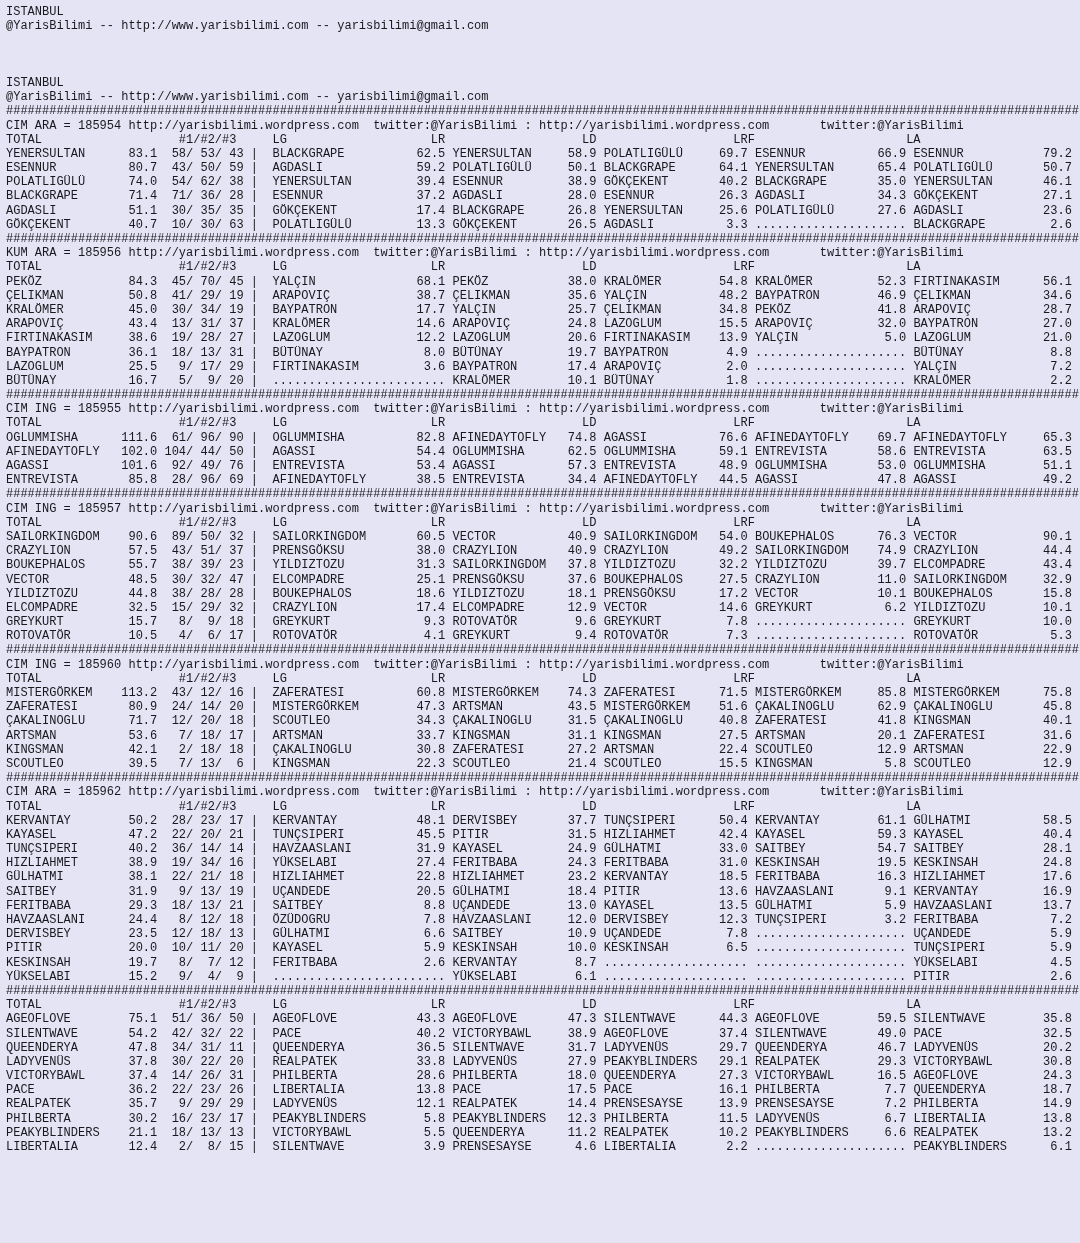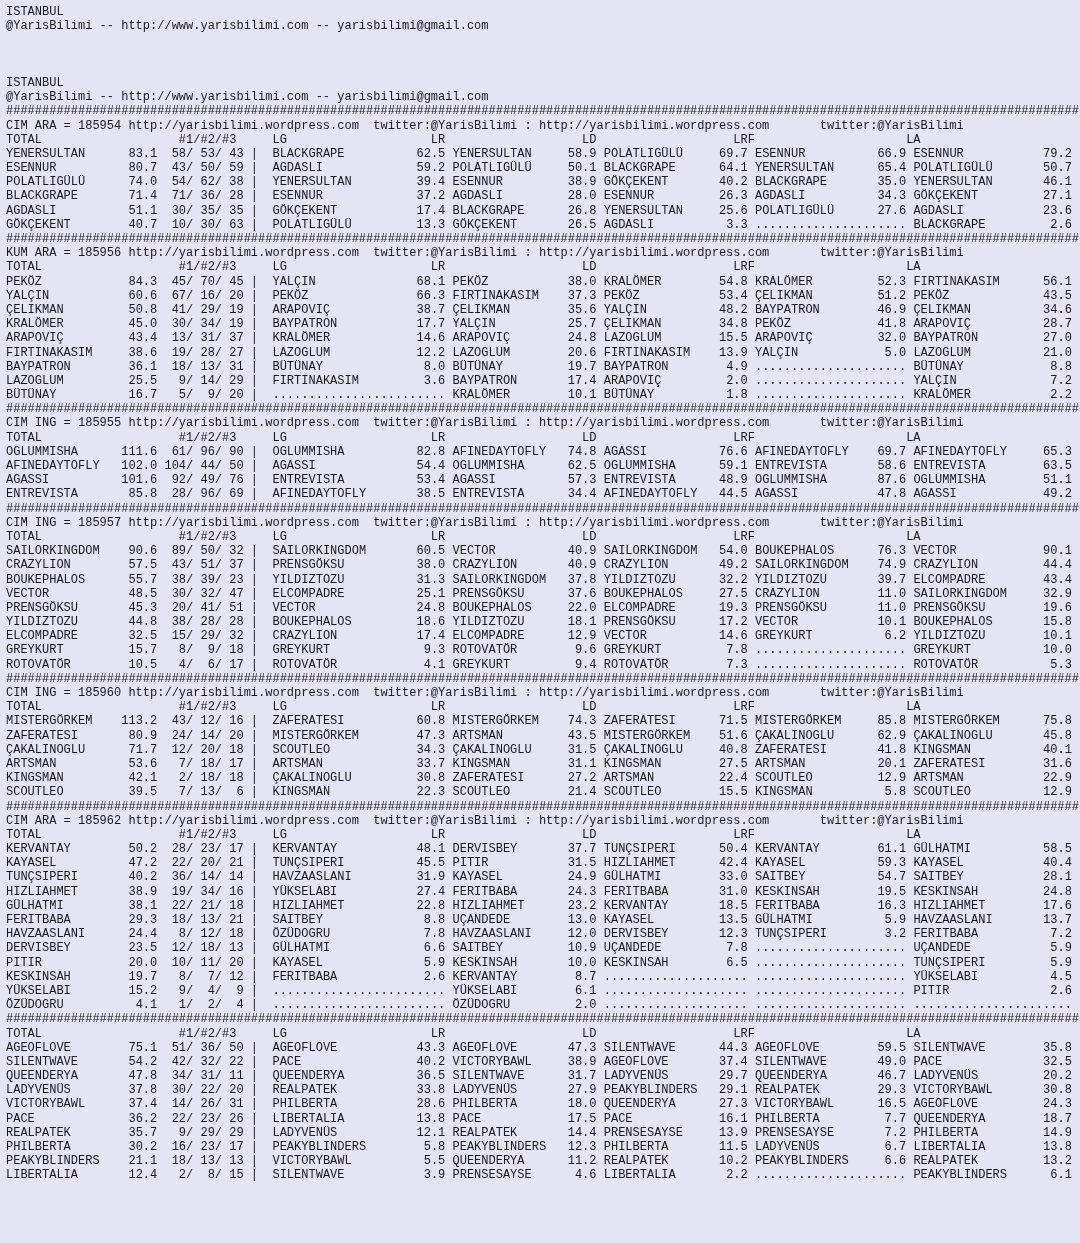--- a/index.html
+++ b/index.html
@@ -49,43 +49,41 @@
       <div class="line"><span>YENERSULTAN   </span><span>   83.1</span><span>  58/ 53/ 43 |  </span><span>BLACKGRAPE          62.5 </span><span>YENERSULTAN     58.9 </span><span>POLATLIGÜLÜ     69.7 </span><span>ESENNUR          66.9 </span><span>ESENNUR           79.2</span></div>
       <div class="line"><span>ESENNUR       </span><span>   80.7</span><span>  43/ 50/ 59 |  </span><span>AGDASLI             59.2 </span><span>POLATLIGÜLÜ     50.1 </span><span>BLACKGRAPE      64.1 </span><span>YENERSULTAN      65.4 </span><span>POLATLIGÜLÜ       50.7</span></div>
       <div class="line"><span>POLATLIGÜLÜ   </span><span>   74.0</span><span>  54/ 62/ 38 |  </span><span>YENERSULTAN         39.4 </span><span>ESENNUR         38.9 </span><span>GÖKÇEKENT       40.2 </span><span>BLACKGRAPE       35.0 </span><span>YENERSULTAN       46.1</span></div>
       <div class="line"><span>BLACKGRAPE    </span><span>   71.4</span><span>  71/ 36/ 28 |  </span><span>ESENNUR             37.2 </span><span>AGDASLI         28.0 </span><span>ESENNUR         26.3 </span><span>AGDASLI          34.3 </span><span>GÖKÇEKENT         27.1</span></div>
       <div class="line"><span>AGDASLI       </span><span>   51.1</span><span>  30/ 35/ 35 |  </span><span>GÖKÇEKENT           17.4 </span><span>BLACKGRAPE      26.8 </span><span>YENERSULTAN     25.6 </span><span>POLATLIGÜLÜ      27.6 </span><span>AGDASLI           23.6</span></div>
       <div class="line"><span>GÖKÇEKENT     </span><span>   40.7</span><span>  10/ 30/ 63 |  </span><span>POLATLIGÜLÜ         13.3 </span><span>GÖKÇEKENT       26.5 </span><span>AGDASLI          3.3 </span><span>..................... </span><span>BLACKGRAPE         2.6</span></div>
       <div class="line hash">#####################################################################################################################################################</div>
       <div class="line">KUM ARA = 185956 http://yarisbilimi.wordpress.com  twitter:@YarisBilimi : http://yarisbilimi.wordpress.com       twitter:@YarisBilimi</div>
       <div class="line">TOTAL                   #1/#2/#3     LG                    LR                   LD                   LRF                     LA</div>
       <div class="line"><span>PEKÖZ         </span><span>   84.3</span><span>  45/ 70/ 45 |  </span><span>YALÇIN              68.1 </span><span>PEKÖZ           38.0 </span><span>KRALÖMER        54.8 </span><span>KRALÖMER         52.3 </span><span>FIRTINAKASIM      56.1</span></div>
-      <div class="line"><span>YALÇIN        </span><span>   60.6</span><span>  67/ 16/ 20 |  </span><span>PEKÖZ               66.3 </span><span>FIRTINAKASIM    37.3 </span><span>PEKÖZ           53.4 </span><span>ÇELIKMAN         51.2 </span><span>PEKÖZ             43.5</span></div>
       <div class="line"><span>ÇELIKMAN      </span><span>   50.8</span><span>  41/ 29/ 19 |  </span><span>ARAPOVIÇ            38.7 </span><span>ÇELIKMAN        35.6 </span><span>YALÇIN          48.2 </span><span>BAYPATRON        46.9 </span><span>ÇELIKMAN          34.6</span></div>
       <div class="line"><span>KRALÖMER      </span><span>   45.0</span><span>  30/ 34/ 19 |  </span><span>BAYPATRON           17.7 </span><span>YALÇIN          25.7 </span><span>ÇELIKMAN        34.8 </span><span>PEKÖZ            41.8 </span><span>ARAPOVIÇ          28.7</span></div>
       <div class="line"><span>ARAPOVIÇ      </span><span>   43.4</span><span>  13/ 31/ 37 |  </span><span>KRALÖMER            14.6 </span><span>ARAPOVIÇ        24.8 </span><span>LAZOGLUM        15.5 </span><span>ARAPOVIÇ         32.0 </span><span>BAYPATRON         27.0</span></div>
       <div class="line"><span>FIRTINAKASIM  </span><span>   38.6</span><span>  19/ 28/ 27 |  </span><span>LAZOGLUM            12.2 </span><span>LAZOGLUM        20.6 </span><span>FIRTINAKASIM    13.9 </span><span>YALÇIN            5.0 </span><span>LAZOGLUM          21.0</span></div>
       <div class="line"><span>BAYPATRON     </span><span>   36.1</span><span>  18/ 13/ 31 |  </span><span>BÜTÜNAY              8.0 </span><span>BÜTÜNAY         19.7 </span><span>BAYPATRON        4.9 </span><span>..................... </span><span>BÜTÜNAY            8.8</span></div>
-      <div class="line"><span>LAZOGLUM      </span><span>   25.5</span><span>   9/ 14/ 29 |  </span><span>FIRTINAKASIM         3.6 </span><span>BAYPATRON       17.4 </span><span>ARAPOVIÇ         2.0 </span><span>..................... </span><span>YALÇIN             7.2</span></div>
+      <div class="line"><span>LAZOGLUM      </span><span>   25.5</span><span>   9/ 17/ 29 |  </span><span>FIRTINAKASIM         3.6 </span><span>BAYPATRON       17.4 </span><span>ARAPOVIÇ         2.0 </span><span>..................... </span><span>YALÇIN             7.2</span></div>
       <div class="line"><span>BÜTÜNAY       </span><span>   16.7</span><span>   5/  9/ 20 |  </span><span>........................ </span><span>KRALÖMER        10.1 </span><span>BÜTÜNAY          1.8 </span><span>..................... </span><span>KRALÖMER           2.2</span></div>
       <div class="line hash">#####################################################################################################################################################</div>
       <div class="line">CIM ING = 185955 http://yarisbilimi.wordpress.com  twitter:@YarisBilimi : http://yarisbilimi.wordpress.com       twitter:@YarisBilimi</div>
       <div class="line">TOTAL                   #1/#2/#3     LG                    LR                   LD                   LRF                     LA</div>
       <div class="line"><span>OGLUMMISHA    </span><span>  111.6</span><span>  61/ 96/ 90 |  </span><span>OGLUMMISHA          82.8 </span><span>AFINEDAYTOFLY   74.8 </span><span>AGASSI          76.6 </span><span>AFINEDAYTOFLY    69.7 </span><span>AFINEDAYTOFLY     65.3</span></div>
       <div class="line"><span>AFINEDAYTOFLY </span><span>  102.0</span><span> 104/ 44/ 50 |  </span><span>AGASSI              54.4 </span><span>OGLUMMISHA      62.5 </span><span>OGLUMMISHA      59.1 </span><span>ENTREVISTA       58.6 </span><span>ENTREVISTA        63.5</span></div>
-      <div class="line"><span>AGASSI        </span><span>  101.6</span><span>  92/ 49/ 76 |  </span><span>ENTREVISTA          53.4 </span><span>AGASSI          57.3 </span><span>ENTREVISTA      48.9 </span><span>OGLUMMISHA       87.6 </span><span>OGLUMMISHA        51.1</span></div>
+      <div class="line"><span>AGASSI        </span><span>  101.6</span><span>  92/ 49/ 76 |  </span><span>ENTREVISTA          53.4 </span><span>AGASSI          57.3 </span><span>ENTREVISTA      48.9 </span><span>OGLUMMISHA       53.0 </span><span>OGLUMMISHA        51.1</span></div>
       <div class="line"><span>ENTREVISTA    </span><span>   85.8</span><span>  28/ 96/ 69 |  </span><span>AFINEDAYTOFLY       38.5 </span><span>ENTREVISTA      34.4 </span><span>AFINEDAYTOFLY   44.5 </span><span>AGASSI           47.8 </span><span>AGASSI            49.2</span></div>
       <div class="line hash">#####################################################################################################################################################</div>
       <div class="line">CIM ING = 185957 http://yarisbilimi.wordpress.com  twitter:@YarisBilimi : http://yarisbilimi.wordpress.com       twitter:@YarisBilimi</div>
       <div class="line">TOTAL                   #1/#2/#3     LG                    LR                   LD                   LRF                     LA</div>
       <div class="line"><span>SAILORKINGDOM </span><span>   90.6</span><span>  89/ 50/ 32 |  </span><span>SAILORKINGDOM       60.5 </span><span>VECTOR          40.9 </span><span>SAILORKINGDOM   54.0 </span><span>BOUKEPHALOS      76.3 </span><span>VECTOR            90.1</span></div>
       <div class="line"><span>CRAZYLION     </span><span>   57.5</span><span>  43/ 51/ 37 |  </span><span>PRENSGÖKSU          38.0 </span><span>CRAZYLION       40.9 </span><span>CRAZYLION       49.2 </span><span>SAILORKINGDOM    74.9 </span><span>CRAZYLION         44.4</span></div>
       <div class="line"><span>BOUKEPHALOS   </span><span>   55.7</span><span>  38/ 39/ 23 |  </span><span>YILDIZTOZU          31.3 </span><span>SAILORKINGDOM   37.8 </span><span>YILDIZTOZU      32.2 </span><span>YILDIZTOZU       39.7 </span><span>ELCOMPADRE        43.4</span></div>
       <div class="line"><span>VECTOR        </span><span>   48.5</span><span>  30/ 32/ 47 |  </span><span>ELCOMPADRE          25.1 </span><span>PRENSGÖKSU      37.6 </span><span>BOUKEPHALOS     27.5 </span><span>CRAZYLION        11.0 </span><span>SAILORKINGDOM     32.9</span></div>
-      <div class="line"><span>PRENSGÖKSU    </span><span>   45.3</span><span>  20/ 41/ 51 |  </span><span>VECTOR              24.8 </span><span>BOUKEPHALOS     22.0 </span><span>ELCOMPADRE      19.3 </span><span>PRENSGÖKSU       11.0 </span><span>PRENSGÖKSU        19.6</span></div>
       <div class="line"><span>YILDIZTOZU    </span><span>   44.8</span><span>  38/ 28/ 28 |  </span><span>BOUKEPHALOS         18.6 </span><span>YILDIZTOZU      18.1 </span><span>PRENSGÖKSU      17.2 </span><span>VECTOR           10.1 </span><span>BOUKEPHALOS       15.8</span></div>
       <div class="line"><span>ELCOMPADRE    </span><span>   32.5</span><span>  15/ 29/ 32 |  </span><span>CRAZYLION           17.4 </span><span>ELCOMPADRE      12.9 </span><span>VECTOR          14.6 </span><span>GREYKURT          6.2 </span><span>YILDIZTOZU        10.1</span></div>
       <div class="line"><span>GREYKURT      </span><span>   15.7</span><span>   8/  9/ 18 |  </span><span>GREYKURT             9.3 </span><span>ROTOVATÖR        9.6 </span><span>GREYKURT         7.8 </span><span>..................... </span><span>GREYKURT          10.0</span></div>
       <div class="line"><span>ROTOVATÖR     </span><span>   10.5</span><span>   4/  6/ 17 |  </span><span>ROTOVATÖR            4.1 </span><span>GREYKURT         9.4 </span><span>ROTOVATÖR        7.3 </span><span>..................... </span><span>ROTOVATÖR          5.3</span></div>
       <div class="line hash">#####################################################################################################################################################</div>
       <div class="line">CIM ING = 185960 http://yarisbilimi.wordpress.com  twitter:@YarisBilimi : http://yarisbilimi.wordpress.com       twitter:@YarisBilimi</div>
       <div class="line">TOTAL                   #1/#2/#3     LG                    LR                   LD                   LRF                     LA</div>
       <div class="line"><span>MISTERGÖRKEM  </span><span>  113.2</span><span>  43/ 12/ 16 |  </span><span>ZAFERATESI          60.8 </span><span>MISTERGÖRKEM    74.3 </span><span>ZAFERATESI      71.5 </span><span>MISTERGÖRKEM     85.8 </span><span>MISTERGÖRKEM      75.8</span></div>
       <div class="line"><span>ZAFERATESI    </span><span>   80.9</span><span>  24/ 14/ 20 |  </span><span>MISTERGÖRKEM        47.3 </span><span>ARTSMAN         43.5 </span><span>MISTERGÖRKEM    51.6 </span><span>ÇAKALINOGLU      62.9 </span><span>ÇAKALINOGLU       45.8</span></div>
       <div class="line"><span>ÇAKALINOGLU   </span><span>   71.7</span><span>  12/ 20/ 18 |  </span><span>SCOUTLEO            34.3 </span><span>ÇAKALINOGLU     31.5 </span><span>ÇAKALINOGLU     40.8 </span><span>ZAFERATESI       41.8 </span><span>KINGSMAN          40.1</span></div>
@@ -93,27 +91,27 @@
       <div class="line"><span>KINGSMAN      </span><span>   42.1</span><span>   2/ 18/ 18 |  </span><span>ÇAKALINOGLU         30.8 </span><span>ZAFERATESI      27.2 </span><span>ARTSMAN         22.4 </span><span>SCOUTLEO         12.9 </span><span>ARTSMAN           22.9</span></div>
       <div class="line"><span>SCOUTLEO      </span><span>   39.5</span><span>   7/ 13/  6 |  </span><span>KINGSMAN            22.3 </span><span>SCOUTLEO        21.4 </span><span>SCOUTLEO        15.5 </span><span>KINGSMAN          5.8 </span><span>SCOUTLEO          12.9</span></div>
       <div class="line hash">#####################################################################################################################################################</div>
       <div class="line">CIM ARA = 185962 http://yarisbilimi.wordpress.com  twitter:@YarisBilimi : http://yarisbilimi.wordpress.com       twitter:@YarisBilimi</div>
       <div class="line">TOTAL                   #1/#2/#3     LG                    LR                   LD                   LRF                     LA</div>
       <div class="line"><span>KERVANTAY     </span><span>   50.2</span><span>  28/ 23/ 17 |  </span><span>KERVANTAY           48.1 </span><span>DERVISBEY       37.7 </span><span>TUNÇSIPERI      50.4 </span><span>KERVANTAY        61.1 </span><span>GÜLHATMI          58.5</span></div>
       <div class="line"><span>KAYASEL       </span><span>   47.2</span><span>  22/ 20/ 21 |  </span><span>TUNÇSIPERI          45.5 </span><span>PITIR           31.5 </span><span>HIZLIAHMET      42.4 </span><span>KAYASEL          59.3 </span><span>KAYASEL           40.4</span></div>
       <div class="line"><span>TUNÇSIPERI    </span><span>   40.2</span><span>  36/ 14/ 14 |  </span><span>HAVZAASLANI         31.9 </span><span>KAYASEL         24.9 </span><span>GÜLHATMI        33.0 </span><span>SAITBEY          54.7 </span><span>SAITBEY           28.1</span></div>
       <div class="line"><span>HIZLIAHMET    </span><span>   38.9</span><span>  19/ 34/ 16 |  </span><span>YÜKSELABI           27.4 </span><span>FERITBABA       24.3 </span><span>FERITBABA       31.0 </span><span>KESKINSAH        19.5 </span><span>KESKINSAH         24.8</span></div>
       <div class="line"><span>GÜLHATMI      </span><span>   38.1</span><span>  22/ 21/ 18 |  </span><span>HIZLIAHMET          22.8 </span><span>HIZLIAHMET      23.2 </span><span>KERVANTAY       18.5 </span><span>FERITBABA        16.3 </span><span>HIZLIAHMET        17.6</span></div>
+      <div class="line"><span>SAITBEY       </span><span>   31.9</span><span>   9/ 13/ 19 |  </span><span>UÇANDEDE            20.5 </span><span>GÜLHATMI        18.4 </span><span>PITIR           13.6 </span><span>HAVZAASLANI       9.1 </span><span>KERVANTAY         16.9</span></div>
       <div class="line"><span>FERITBABA     </span><span>   29.3</span><span>  18/ 13/ 21 |  </span><span>SAITBEY              8.8 </span><span>UÇANDEDE        13.0 </span><span>KAYASEL         13.5 </span><span>GÜLHATMI          5.9 </span><span>HAVZAASLANI       13.7</span></div>
       <div class="line"><span>HAVZAASLANI   </span><span>   24.4</span><span>   8/ 12/ 18 |  </span><span>ÖZÜDOGRU             7.8 </span><span>HAVZAASLANI     12.0 </span><span>DERVISBEY       12.3 </span><span>TUNÇSIPERI        3.2 </span><span>FERITBABA          7.2</span></div>
       <div class="line"><span>DERVISBEY     </span><span>   23.5</span><span>  12/ 18/ 13 |  </span><span>GÜLHATMI             6.6 </span><span>SAITBEY         10.9 </span><span>UÇANDEDE         7.8 </span><span>..................... </span><span>UÇANDEDE           5.9</span></div>
       <div class="line"><span>PITIR         </span><span>   20.0</span><span>  10/ 11/ 20 |  </span><span>KAYASEL              5.9 </span><span>KESKINSAH       10.0 </span><span>KESKINSAH        6.5 </span><span>..................... </span><span>TUNÇSIPERI         5.9</span></div>
       <div class="line"><span>KESKINSAH     </span><span>   19.7</span><span>   8/  7/ 12 |  </span><span>FERITBABA            2.6 </span><span>KERVANTAY        8.7 </span><span>.................... </span><span>..................... </span><span>YÜKSELABI          4.5</span></div>
       <div class="line"><span>YÜKSELABI     </span><span>   15.2</span><span>   9/  4/  9 |  </span><span>........................ </span><span>YÜKSELABI        6.1 </span><span>.................... </span><span>..................... </span><span>PITIR              2.6</span></div>
-      <div class="line"><span>ÖZÜDOGRU      </span><span>    4.1</span><span>   1/  2/  4 |  </span><span>........................ </span><span>ÖZÜDOGRU         2.0 </span><span>.................... </span><span>..................... </span><span>......................</span></div>
       <div class="line hash">#####################################################################################################################################################</div>
       <div class="line">TOTAL                   #1/#2/#3     LG                    LR                   LD                   LRF                     LA</div>
       <div class="line"><span>AGEOFLOVE     </span><span>   75.1</span><span>  51/ 36/ 50 |  </span><span>AGEOFLOVE           43.3 </span><span>AGEOFLOVE       47.3 </span><span>SILENTWAVE      44.3 </span><span>AGEOFLOVE        59.5 </span><span>SILENTWAVE        35.8</span></div>
       <div class="line"><span>SILENTWAVE    </span><span>   54.2</span><span>  42/ 32/ 22 |  </span><span>PACE                40.2 </span><span>VICTORYBAWL     38.9 </span><span>AGEOFLOVE       37.4 </span><span>SILENTWAVE       49.0 </span><span>PACE              32.5</span></div>
       <div class="line"><span>QUEENDERYA    </span><span>   47.8</span><span>  34/ 31/ 11 |  </span><span>QUEENDERYA          36.5 </span><span>SILENTWAVE      31.7 </span><span>LADYVENÜS       29.7 </span><span>QUEENDERYA       46.7 </span><span>LADYVENÜS         20.2</span></div>
       <div class="line"><span>LADYVENÜS     </span><span>   37.8</span><span>  30/ 22/ 20 |  </span><span>REALPATEK           33.8 </span><span>LADYVENÜS       27.9 </span><span>PEAKYBLINDERS   29.1 </span><span>REALPATEK        29.3 </span><span>VICTORYBAWL       30.8</span></div>
       <div class="line"><span>VICTORYBAWL   </span><span>   37.4</span><span>  14/ 26/ 31 |  </span><span>PHILBERTA           28.6 </span><span>PHILBERTA       18.0 </span><span>QUEENDERYA      27.3 </span><span>VICTORYBAWL      16.5 </span><span>AGEOFLOVE         24.3</span></div>
       <div class="line"><span>PACE          </span><span>   36.2</span><span>  22/ 23/ 26 |  </span><span>LIBERTALIA          13.8 </span><span>PACE            17.5 </span><span>PACE            16.1 </span><span>PHILBERTA         7.7 </span><span>QUEENDERYA        18.7</span></div>
       <div class="line"><span>REALPATEK     </span><span>   35.7</span><span>   9/ 29/ 29 |  </span><span>LADYVENÜS           12.1 </span><span>REALPATEK       14.4 </span><span>PRENSESAYSE     13.9 </span><span>PRENSESAYSE       7.2 </span><span>PHILBERTA         14.9</span></div>
       <div class="line"><span>PHILBERTA     </span><span>   30.2</span><span>  16/ 23/ 17 |  </span><span>PEAKYBLINDERS        5.8 </span><span>PEAKYBLINDERS   12.3 </span><span>PHILBERTA       11.5 </span><span>LADYVENÜS         6.7 </span><span>LIBERTALIA        13.8</span></div>

